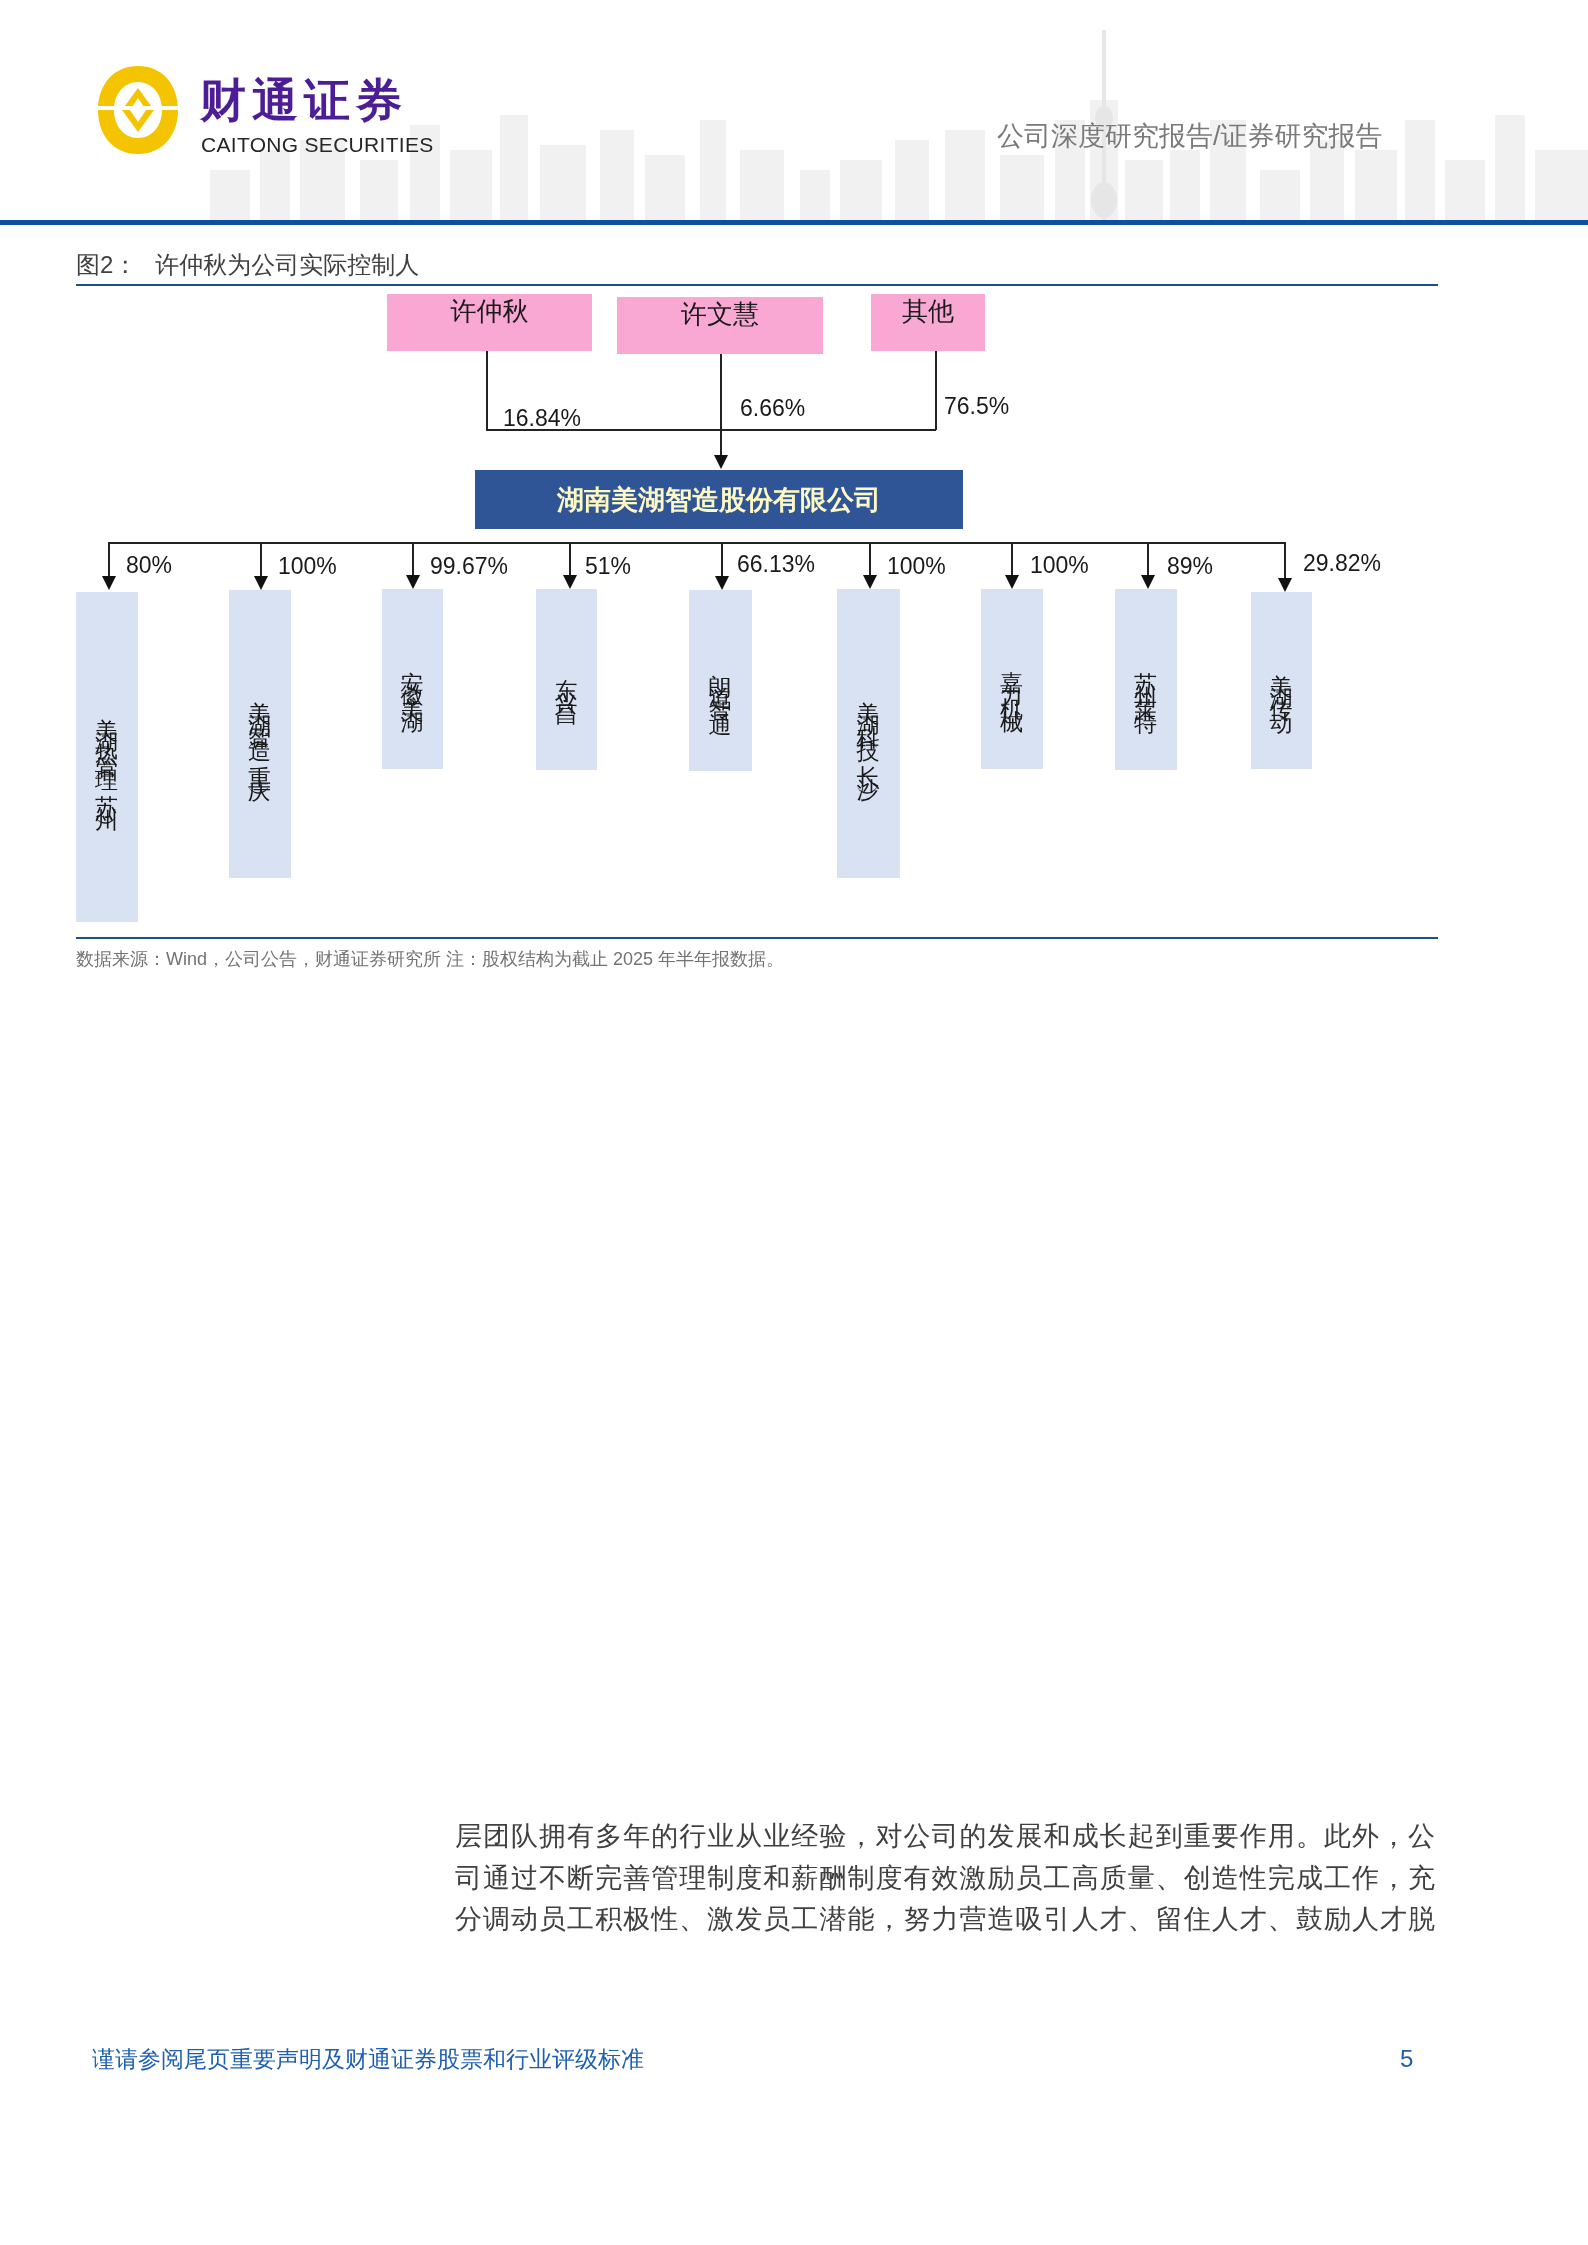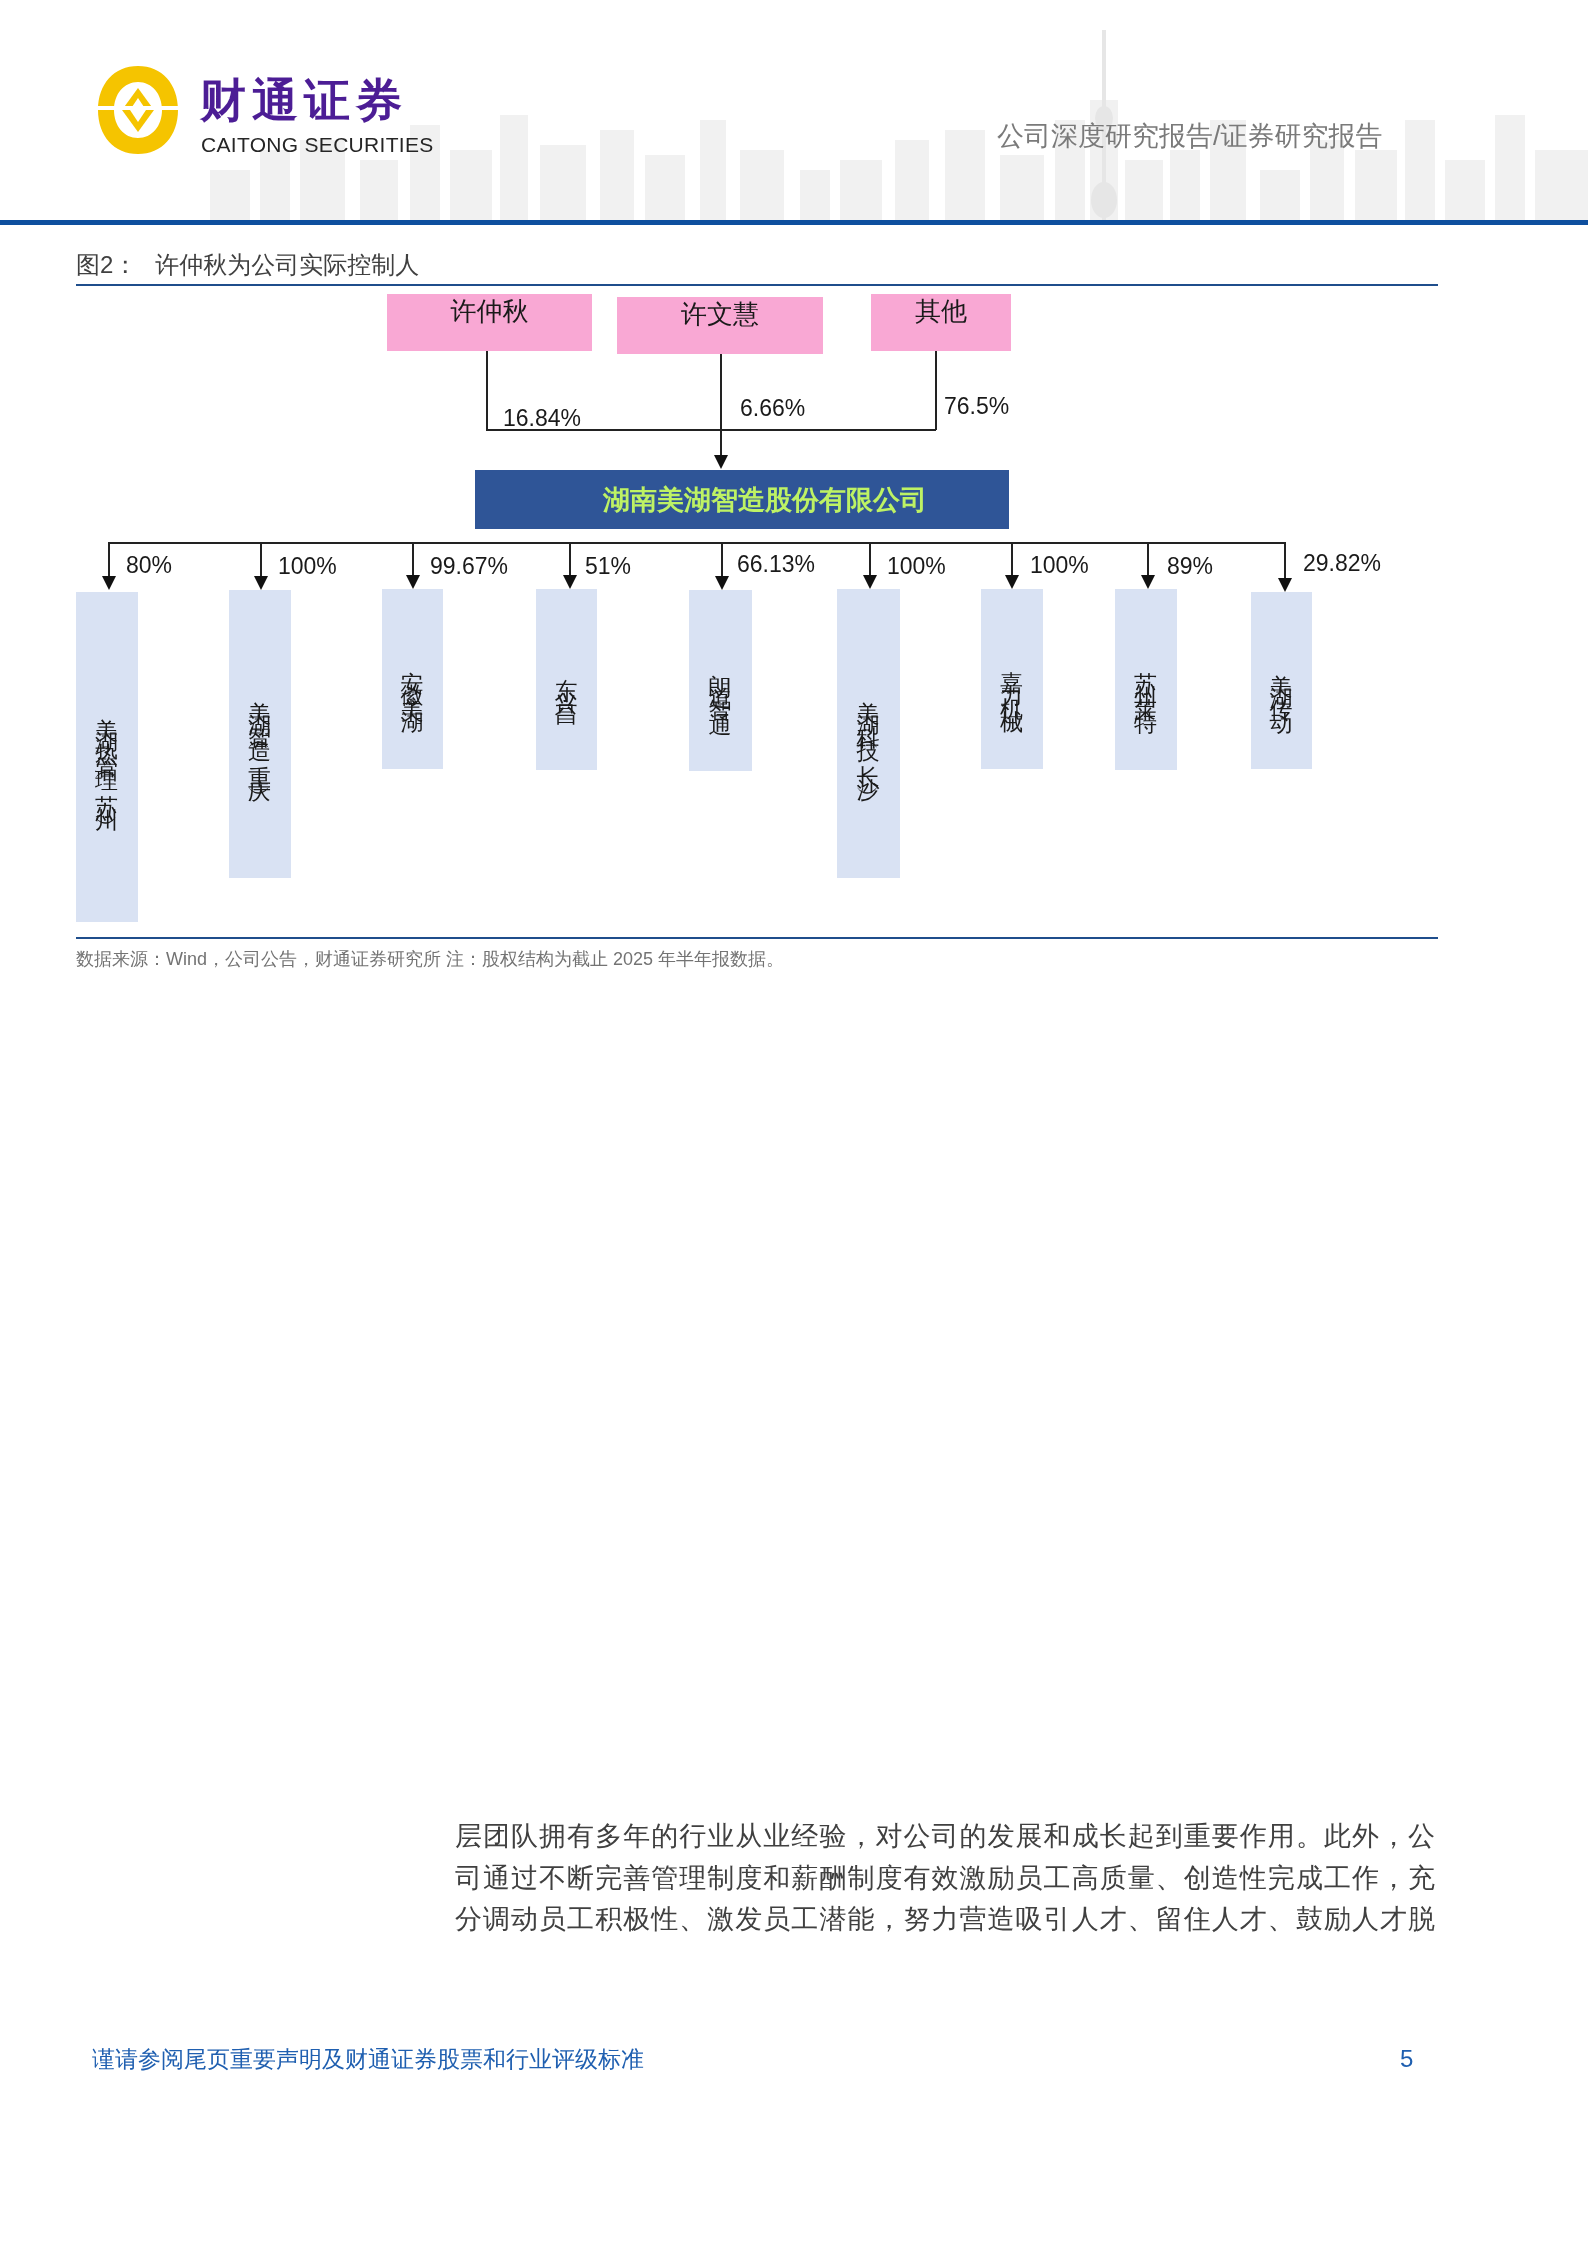--- a/index.html
+++ b/index.html
@@ -16,21 +16,21 @@
   .header-doc-type { position: absolute; left: 997px; top: 120px; font-size: 27px; color: #7a7a7a; line-height: 32px; }
 
   
   .fig-title { position: absolute; left: 76px; top: 250px; font-size: 24px; color: #404040; line-height: 30px; }
   .fig-title .num { margin-right: 18px; }
   .fig-rule { position: absolute; left: 76px; width: 1362px; height: 2px; background: #1f4e8c; }
 
   .top-box { position: absolute; background: #f9a8d4; display: flex; align-items: flex-start; justify-content: center;
              font-size: 26px; color: #1a1a1a; font-family: Liberation Serif, serif; }
   .company-box { position: absolute; left: 475px; top: 470px; width: 488px; height: 59px; background: #2f5597;
-                 display: flex; align-items: center; justify-content: center; color: #bef264; font-weight: bold; font-size: 27px; padding-left: 46px; }
+                 display: flex; align-items: center; justify-content: center; color: #fef9c3; font-weight: bold; font-size: 27px; }
 
   .vline { position: absolute; width: 1.5px; background: #222; }
   .hline { position: absolute; height: 1.5px; background: #222; }
   .arrow { position: absolute; width: 0; height: 0; border-left: 7px solid transparent; border-right: 7px solid transparent;
            border-top: 14px solid #111; }
 
   .pct { position: absolute; font-size: 23px; color: #1a1a1a; line-height: 28px; }
 
   .child-box { position: absolute; background: #d9e2f3; display: flex; align-items: center; justify-content: center; }
   .child-box .vtext { writing-mode: vertical-rl; text-orientation: upright; font-size: 23px; line-height: 30px;
@@ -104,21 +104,21 @@
   <span class="num">图2：</span><span>许仲秋为公司实际控制人</span>
 </div>
 <div class="fig-rule" style="top:284px;"></div>
 
 <div class="top-box" style="left:387px; top:294px; width:205px; height:57px;">
   <span>许仲秋</span>
 </div>
 <div class="top-box" style="left:617px; top:297px; width:206px; height:57px;">
   <span>许文慧</span>
 </div>
-<div class="top-box" style="left:871px; top:294px; width:140px; height:57px;">
+<div class="top-box" style="left:871px; top:294px; width:114px; height:57px;">
   <span>其他</span>
 </div>
 
 <div class="vline" style="left:486px; top:351px; height:79px;"></div>
 <div class="vline" style="left:935px; top:351px; height:79px;"></div>
 <div class="hline" style="left:486px; top:429px; width:450px;"></div>
 <div class="vline" style="left:720px; top:354px; height:102px;"></div>
 <div class="arrow" style="left:714px; top:455px;"></div>
 
 <div class="pct" style="left:503px; top:393px;margin-top:11px;">16.84%</div>

